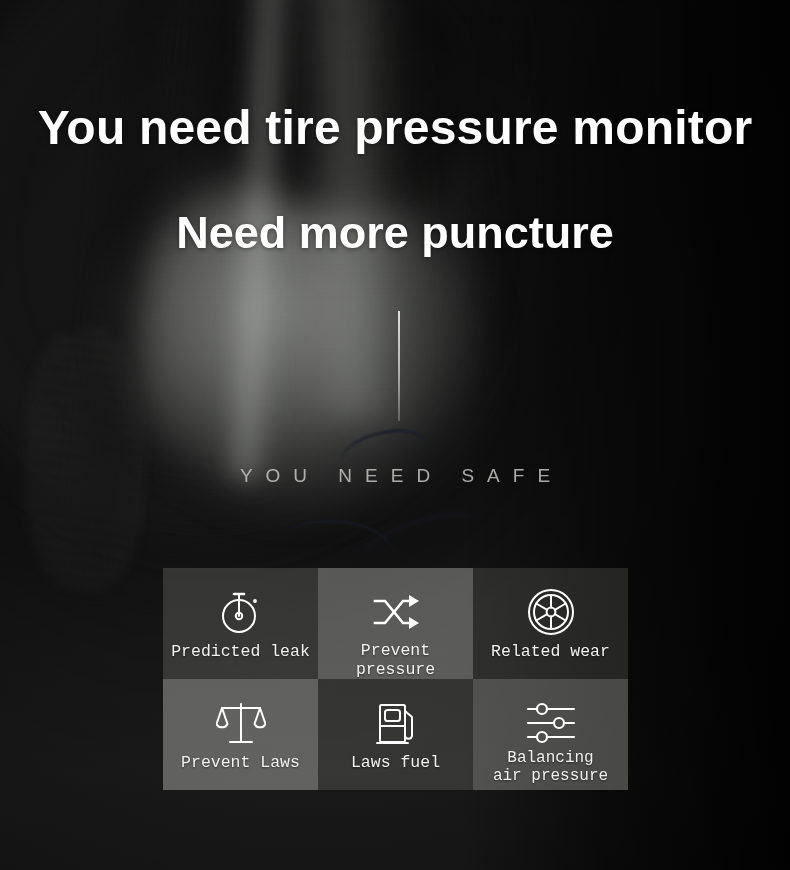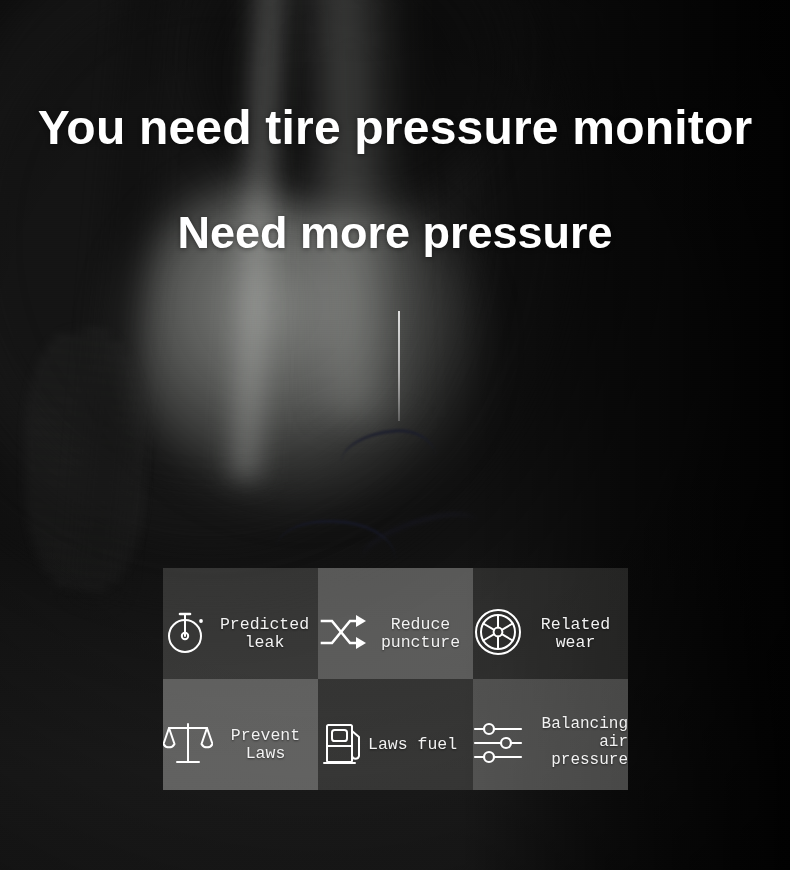--- a/index.html
+++ b/index.html
@@ -205,21 +205,21 @@
     left:163px; top:568px;
     width:465px; height:222px;
     display:grid;
     grid-template-columns:repeat(3, 1fr);
     grid-template-rows:repeat(2, 1fr);
   }
 
   .tile {
     position:relative;
     display:flex;
-    flex-direction:row;
+    flex-direction:column;
     align-items:center;
     justify-content:flex-start;
     padding-top:17px;
     overflow:hidden;
   }
   .tile.t0 { background:rgba(168,168,164,.24); }
   .tile.t1 { background:rgba(206,206,202,.38); }
   .tile.t2 { background:rgba(150,150,146,.20); }
   .tile.t3 { background:rgba(208,208,204,.40); }
   .tile.t4 { background:rgba(160,160,156,.22); }
@@ -236,21 +236,21 @@
   .tile-label {
     margin-top:4px;
     font-family:"Liberation Mono", "DejaVu Sans Mono", monospace;
     font-size:16.5px;
     line-height:1.12;
     color:#f2f2f2;
     text-align:center;
     white-space:pre-line;
     text-shadow:0 1px 2px rgba(0,0,0,.5);
   }
-  .tile-label.two-line { margin-top:0px; font-size:16px;text-align:right; }
+  .tile-label.two-line { margin-top:0px; font-size:16px; }
 </style>
 </head>
 <body>
 
 <div id="stage">
 
   <div class="bg-layer">
     <div class="bg-base"></div>
     <div class="bg-torus-outer"></div>
     <div class="bg-torus-inner"></div>
@@ -264,25 +264,26 @@
     <div class="bg-wire-b"></div>
     <div class="bg-wire-c"></div>
     <div class="bg-bottom-fade"></div>
     <div class="bg-right-fade"></div>
     <div class="bg-vignette"></div>
     <div class="bg-grain"></div>
   </div>
 
   <div class="headline-wrap">
     <div class="headline-1">You need tire pressure monitor</div>
-    <div class="headline-2">Need more pressure</div>
+    <div class="headline-2">Need more puncture</div>
   </div>
 
   <div class="divider"></div>
 
+  <div class="tagline">YOU NEED SAFE</div>
 
   <div class="feature-grid">
 
     <div class="tile t0">
       <div class="tile-icon">
         <svg width="48" height="50" viewBox="0 0 48 50" fill="none" stroke="#ffffff" stroke-width="2" stroke-linecap="round">
           <circle cx="22" cy="29" r="16"></circle>
           <line x1="22" y1="29" x2="22" y2="14"></line>
           <circle cx="22" cy="29" r="3.2"></circle>
           <line x1="22" y1="13" x2="22" y2="8"></line>
@@ -295,21 +296,21 @@
 
     <div class="tile t1">
       <div class="tile-icon">
         <svg width="50" height="44" viewBox="0 0 50 44" fill="none" stroke="#ffffff" stroke-width="2.6" stroke-linecap="square">
           <path d="M4 11 H14 L32 33 H40"></path>
           <path d="M4 33 H14 L32 11 H40"></path>
           <path d="M38 5 L48 11 L38 17 Z" fill="#ffffff" stroke="none"></path>
           <path d="M38 27 L48 33 L38 39 Z" fill="#ffffff" stroke="none"></path>
         </svg>
       </div>
-      <div class="tile-label">Reduce puncture</div>
+      <div class="tile-label">Prevent pressure</div>
     </div>
 
     <div class="tile t2">
       <div class="tile-icon">
         <svg width="50" height="50" viewBox="0 0 50 50" fill="none" stroke="#ffffff" stroke-width="2" stroke-linecap="round">
           <circle cx="25" cy="25" r="22"></circle>
           <circle cx="25" cy="25" r="17"></circle>
           <circle cx="25" cy="25" r="4.4"></circle>
           <line x1="25" y1="8" x2="25" y2="20.6"></line>
           <line x1="25" y1="29.4" x2="25" y2="42"></line>

